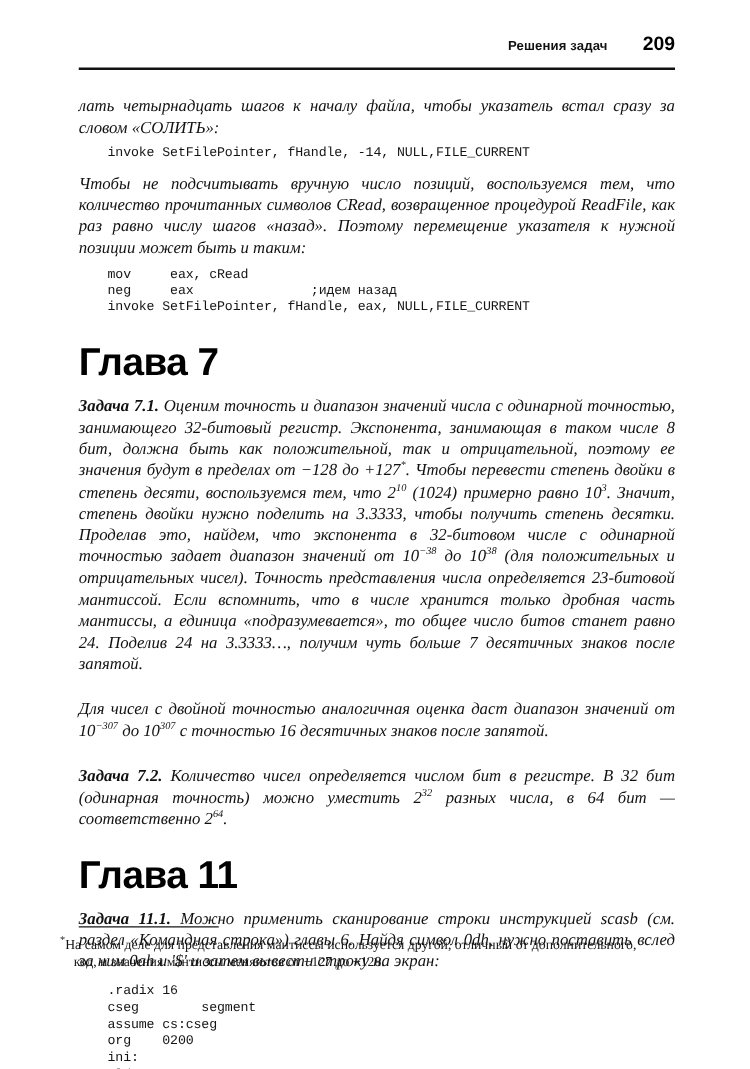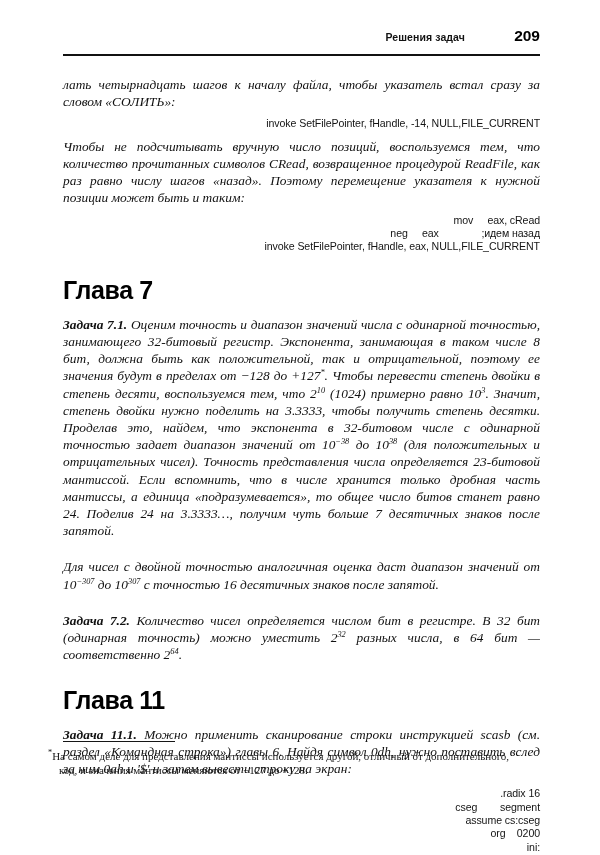--- a/index.html
+++ b/index.html
@@ -38,21 +38,21 @@
     font-size: 10.5px;
     font-weight: bold;
     letter-spacing: 0.1px;
     color: #121212;
   }
   .runhead-page {
     font-family: "Liberation Sans", "DejaVu Sans", sans-serif;
     font-size: 15.5px;
     font-weight: bold;
     color: #000000;
-    margin-left: 43px;
+    margin-left: 22px;
     min-width: 32px;
     text-align: right;
   }
   .head-rule {
     position: absolute;
     left: 63px;
     top: 54px;
     width: 477px;
     height: 2.2px;
     background: #111111;
@@ -83,38 +83,37 @@
 
   sup {
     font-size: 0.62em;
     vertical-align: super;
     line-height: 0;
   }
 
   
   pre.code {
     margin: 0;
-    font-family: Liberation Sans, sans-serif;
+    font-family: Liberation Mono, monospace;
     font-size: 10.6px;
     line-height: 13.4px;
     color: #141414;
     white-space: pre;
     letter-spacing: -0.1px;
-    text-align: right;
   }
   .code-ind { padding-left: 23px; }
 
   .gap-s  { height: 7px; }
   .gap-m  { height: 10px; }
 
   
   h2.chapter {
     margin: 0;
     font-family: "Liberation Sans", "DejaVu Sans", sans-serif;
-    font-size: 25px;
+    font-size: 31px;
     font-weight: bold;
     letter-spacing: -0.4px;
     color: #000000;
     line-height: 28px;
   }
 
   .chapter-gap-before { height: 22px; }
   .chapter-gap-after  { height: 12px; }
 
   

